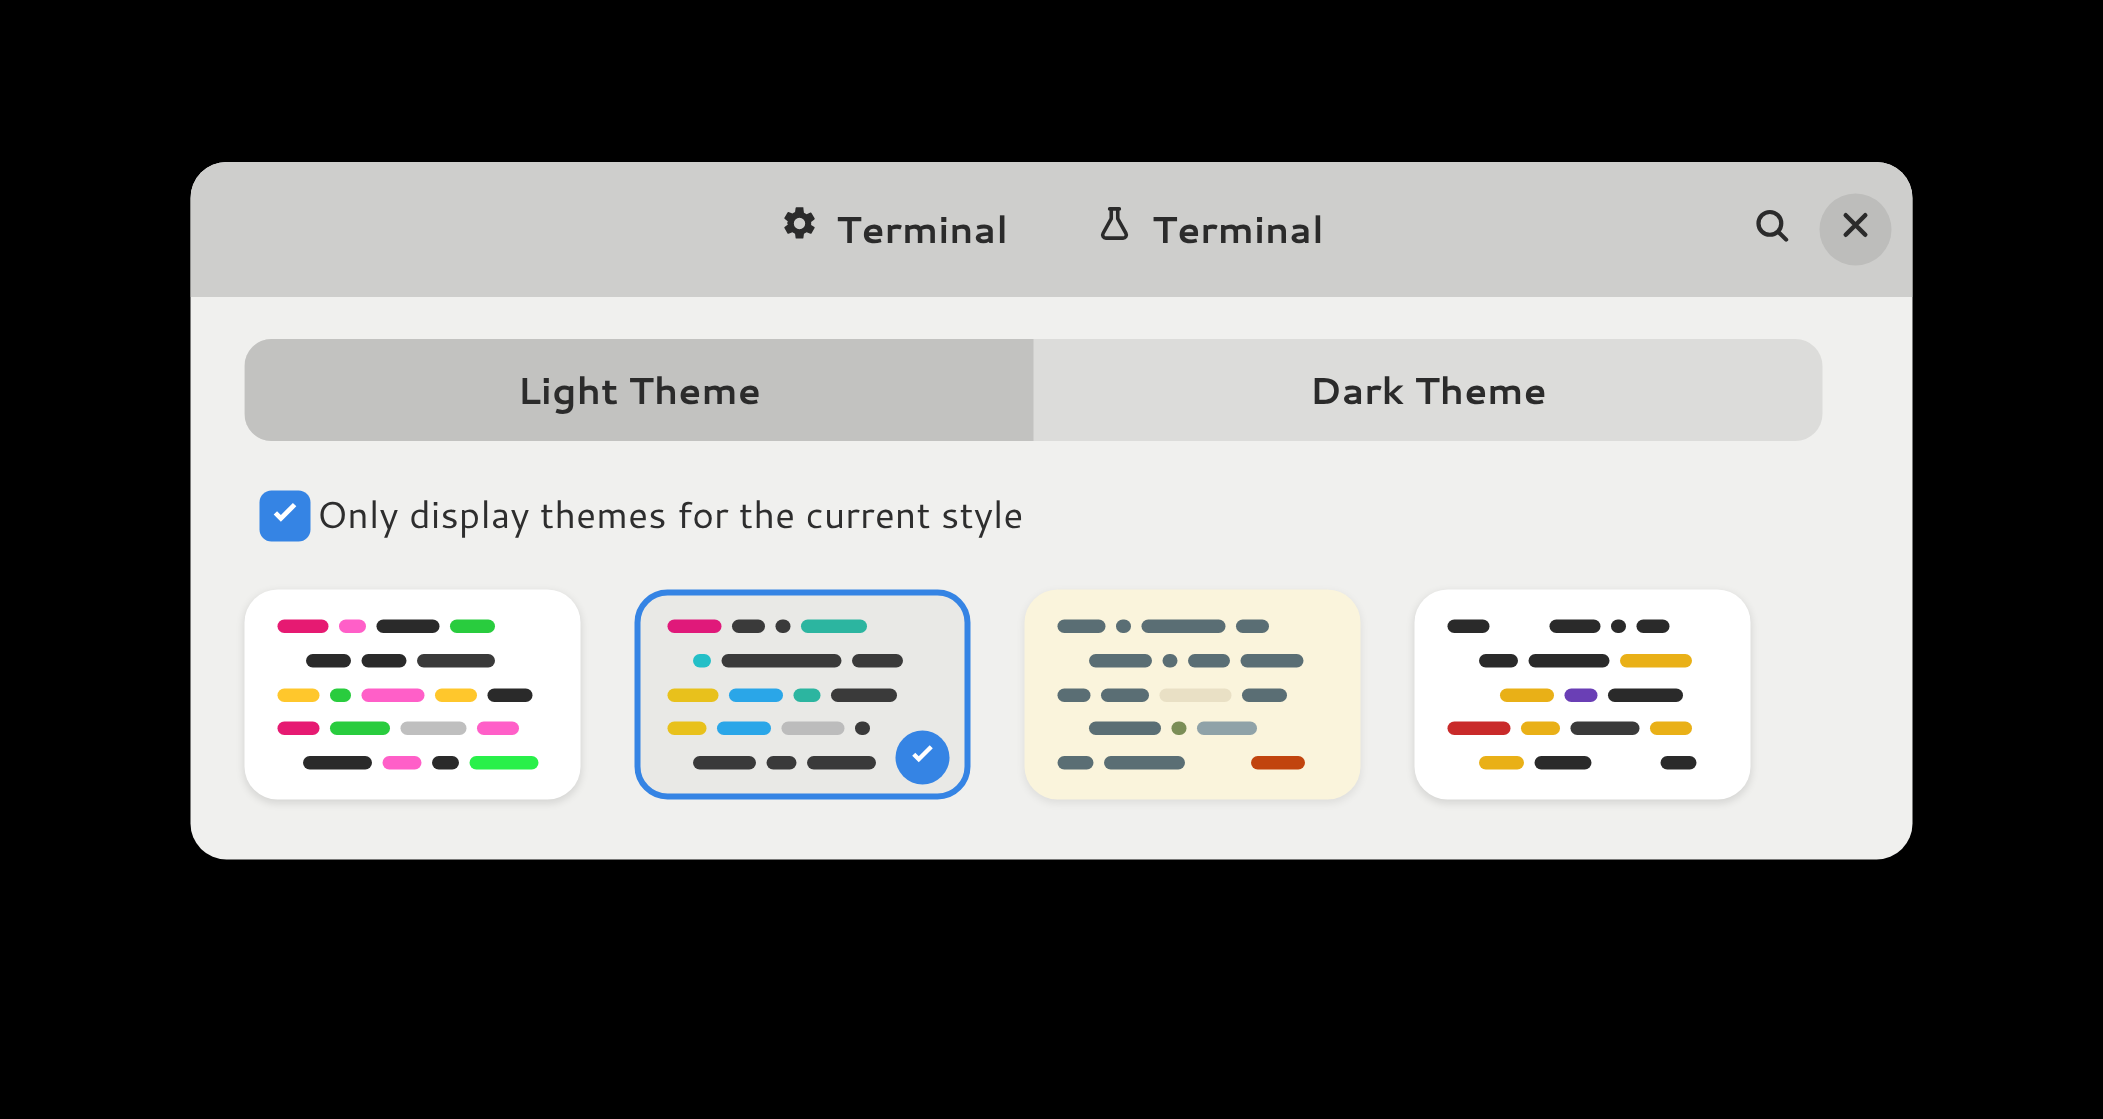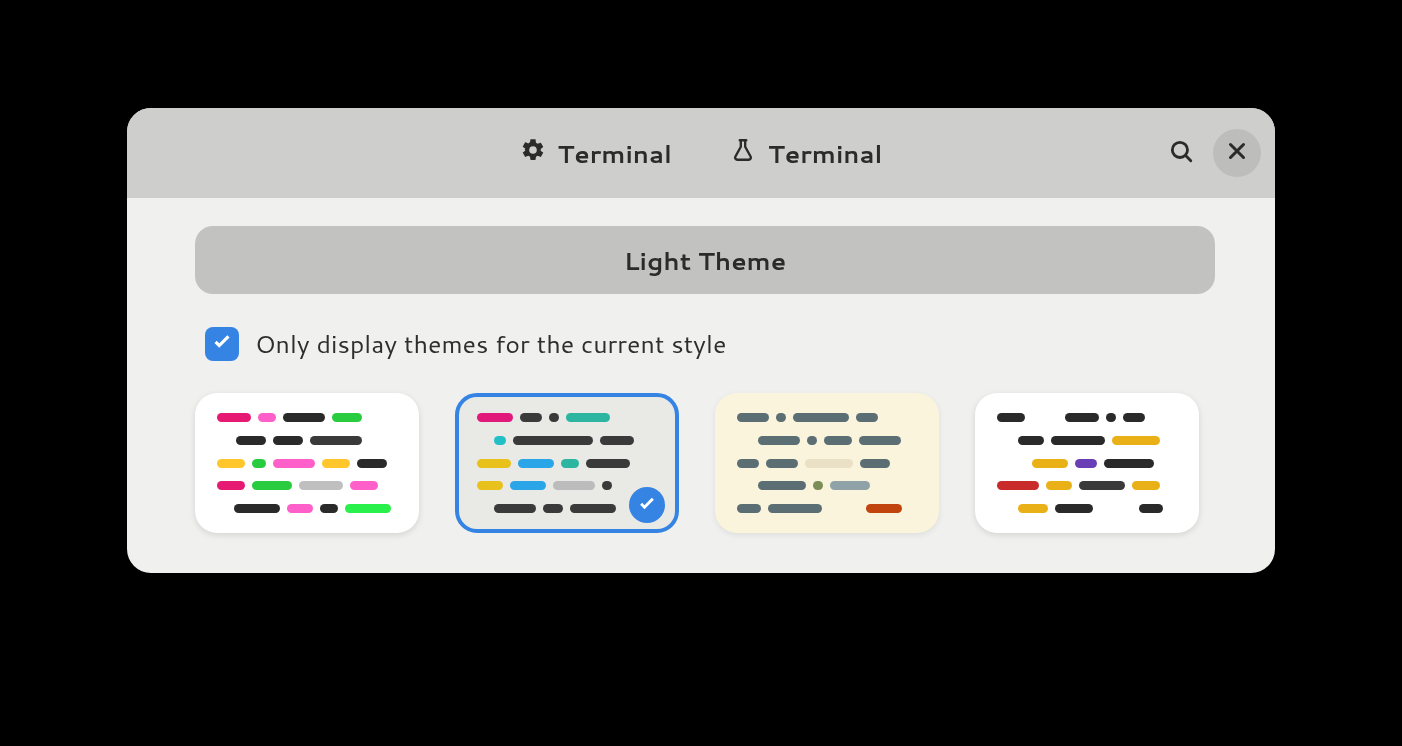--- a/index.html
+++ b/index.html
@@ -73,21 +73,21 @@
       color: #2b2b2b;
     }
     .icon-button.close {
       background: #bdbdbb;
     }
     .icon-button svg {
       width: 26px;
       height: 26px;
     }
     .content {
-      padding: 28px 60px 40px 68px;
+      padding: 28px 60px 40px 36px;
     }
     .segment-control {
       display: flex;
       width: 100%;
       background: #dcdcda;
       border-radius: 18px;
       overflow: hidden;
       height: 68px;
     }
     .segment {
@@ -99,21 +99,21 @@
       font-weight: 700;
       color: #2b2b2b;
       cursor: pointer;
     }
     .segment.active {
       background: #c2c2c0;
     }
     .checkbox-row {
       display: flex;
       align-items: center;
-      gap: 16px;
+      gap: 4px;
       margin-top: 32px;
       margin-left: 10px;
     }
     .checkbox {
       width: 34px;
       height: 34px;
       background: #3584e4;
       border-radius: 8px;
       display: flex;
       align-items: center;
@@ -221,20 +221,21 @@
               <path d="M6 6l12 12M18 6L6 18"></path>
             </svg>
         </span>
       </div>
     </div>
   </div>
 
   <div class="content">
     <div class="segment-control">
       <div class="segment active">Light Theme</div>
+      <div class="segment">Dark Theme</div>
     </div>
 
     <div class="checkbox-row">
       <div class="checkbox">
         <span>
           <svg viewBox="0 0 24 24">
               <path d="M5 13l4 4L19 7"></path>
             </svg>
         </span>
       </div>

